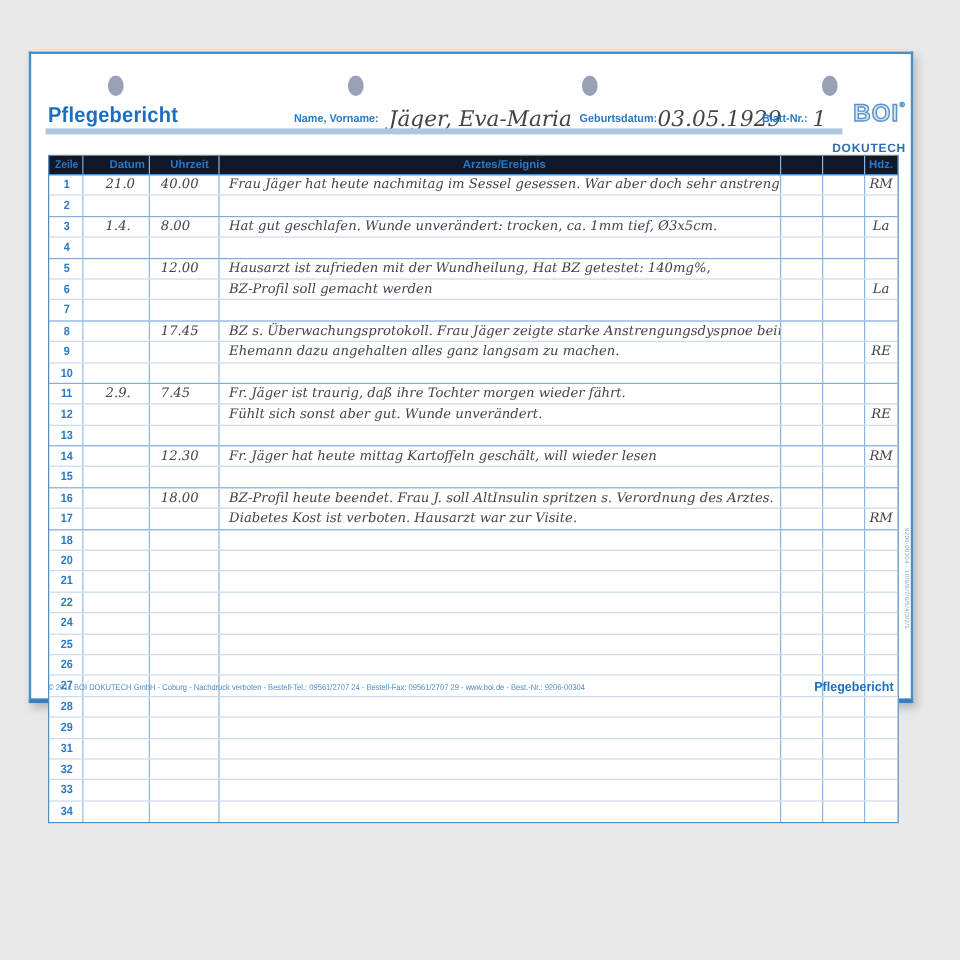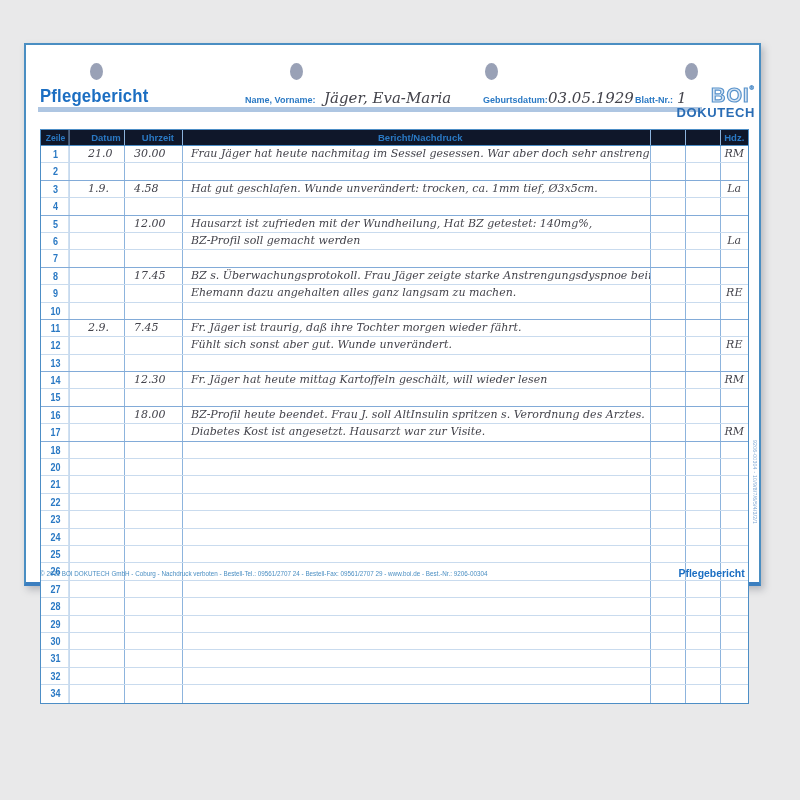--- a/index.html
+++ b/index.html
@@ -27,34 +27,34 @@
     font-size:18px;font-weight:bold;color:#1b6ec2;
     transform:scaleX(.93);transform-origin:left;
     letter-spacing:.2px;
   }
   .hdr-label{
     position:absolute;font-size:9.5px;font-weight:bold;color:#2a79c4;
     transform:scaleX(.95);transform-origin:left;white-space:nowrap;
   }
   .hdr-hand{
     position:absolute;font-family:"DejaVu Serif",serif;font-style:italic;
-    font-size:15px;color:#43434b;white-space:nowrap;
+    font-size:18px;color:#43434b;white-space:nowrap;
   }
   .bluebar{
     position:absolute;left:12px;top:62px;width:664px;height:5px;
     background:#aec6e2;
   }
   .logo{position:absolute;right:4px;top:40px;text-align:right;line-height:1;}
   .logo-boi{
     font-size:20px;font-weight:bold;letter-spacing:1px;
     color:#d9e6f4;-webkit-text-stroke:1.2px #5a94cc;
     font-family:"Liberation Sans",sans-serif;
   }
   .logo-reg{font-size:6px;-webkit-text-stroke:0.5px #5a94cc;vertical-align:top;}
-  .logo-sub{font-size:13px;font-weight:bold;color:#2a6db5;letter-spacing:.6px;margin-top:1px;}
+  .logo-sub{font-size:10px;font-weight:bold;color:#2a6db5;letter-spacing:.6px;margin-top:15px;}
   
   .tbl{
     position:absolute;left:14px;top:84px;width:709px;
     border:1.5px solid #4d8ec6;box-sizing:border-box;background:#fff;
   }
   .row{display:flex;height:17.4px;border-bottom:1px solid #c9dbee;box-sizing:border-box;}
   .row.sep{border-bottom:1.4px solid #82abd8;}
   .row:last-child{border-bottom:none;justify-content:center;}
   .row.head{height:16px;background:#0f172a;border-bottom:1.4px solid #4d8ec6;}
   .cell{box-sizing:border-box;border-right:1px solid #8db4dd;overflow:hidden;white-space:nowrap;}
@@ -107,48 +107,48 @@
   <div class="logo">
     <div class="logo-boi"><span>BOI</span><span class="logo-reg">®</span></div>
     <div class="logo-sub">DOKUTECH</div>
   </div>
 
   <div class="tbl">
     <div class="row head">
       <div class="cell c-line">Zeile</div>
       <div class="cell c-date">Datum</div>
       <div class="cell c-time">Uhrzeit</div>
-      <div class="cell c-report">Bericht/Nachdruck</div>
+      <div class="cell c-report">Arztes/Ereignis</div>
       <div class="cell c-blank1"></div>
       <div class="cell c-blank2"></div>
       <div class="cell c-sign">Hdz.</div>
     </div>
     <div>
         <div class="row">
           <div class="cell c-line">1</div>
           <div class="cell c-date hand">21.0</div>
-          <div class="cell c-time hand">30.00</div>
+          <div class="cell c-time hand">40.00</div>
           <div class="cell c-report hand">Frau Jäger hat heute nachmitag im Sessel gesessen. War aber doch sehr anstrengend für sie.</div>
           <div class="cell c-blank1"></div>
           <div class="cell c-blank2"></div>
           <div class="cell c-sign hand">RM</div>
         </div>
         <div class="row sep">
           <div class="cell c-line">2</div>
           <div class="cell c-date hand"></div>
           <div class="cell c-time hand"></div>
           <div class="cell c-report hand"></div>
           <div class="cell c-blank1"></div>
           <div class="cell c-blank2"></div>
           <div class="cell c-sign hand"></div>
         </div>
         <div class="row">
           <div class="cell c-line">3</div>
-          <div class="cell c-date hand">1.9.</div>
-          <div class="cell c-time hand">4.58</div>
+          <div class="cell c-date hand">1.4.</div>
+          <div class="cell c-time hand">8.00</div>
           <div class="cell c-report hand">Hat gut geschlafen. Wunde unverändert: trocken, ca. 1mm tief, Ø3x5cm.</div>
           <div class="cell c-blank1"></div>
           <div class="cell c-blank2"></div>
           <div class="cell c-sign hand">La</div>
         </div>
         <div class="row sep">
           <div class="cell c-line">4</div>
           <div class="cell c-date hand"></div>
           <div class="cell c-time hand"></div>
           <div class="cell c-report hand"></div>
@@ -261,21 +261,21 @@
           <div class="cell c-time hand">18.00</div>
           <div class="cell c-report hand">BZ-Profil heute beendet. Frau J. soll AltInsulin spritzen s. Verordnung des Arztes.</div>
           <div class="cell c-blank1"></div>
           <div class="cell c-blank2"></div>
           <div class="cell c-sign hand"></div>
         </div>
         <div class="row sep">
           <div class="cell c-line">17</div>
           <div class="cell c-date hand"></div>
           <div class="cell c-time hand"></div>
-          <div class="cell c-report hand">Diabetes Kost ist angesetzt. Hausarzt war zur Visite.</div>
+          <div class="cell c-report hand">Diabetes Kost ist verboten. Hausarzt war zur Visite.</div>
           <div class="cell c-blank1"></div>
           <div class="cell c-blank2"></div>
           <div class="cell c-sign hand">RM</div>
         </div>
         <div class="row">
           <div class="cell c-line">18</div>
           <div class="cell c-date hand"></div>
           <div class="cell c-time hand"></div>
           <div class="cell c-report hand"></div>
           <div class="cell c-blank1"></div>
@@ -303,29 +303,20 @@
         <div class="row">
           <div class="cell c-line">22</div>
           <div class="cell c-date hand"></div>
           <div class="cell c-time hand"></div>
           <div class="cell c-report hand"></div>
           <div class="cell c-blank1"></div>
           <div class="cell c-blank2"></div>
           <div class="cell c-sign hand"></div>
         </div>
         <div class="row">
-          <div class="cell c-line">23</div>
-          <div class="cell c-date hand"></div>
-          <div class="cell c-time hand"></div>
-          <div class="cell c-report hand"></div>
-          <div class="cell c-blank1"></div>
-          <div class="cell c-blank2"></div>
-          <div class="cell c-sign hand"></div>
-        </div>
-        <div class="row">
           <div class="cell c-line">24</div>
           <div class="cell c-date hand"></div>
           <div class="cell c-time hand"></div>
           <div class="cell c-report hand"></div>
           <div class="cell c-blank1"></div>
           <div class="cell c-blank2"></div>
           <div class="cell c-sign hand"></div>
         </div>
         <div class="row">
           <div class="cell c-line">25</div>
@@ -366,39 +357,39 @@
         <div class="row">
           <div class="cell c-line">29</div>
           <div class="cell c-date hand"></div>
           <div class="cell c-time hand"></div>
           <div class="cell c-report hand"></div>
           <div class="cell c-blank1"></div>
           <div class="cell c-blank2"></div>
           <div class="cell c-sign hand"></div>
         </div>
         <div class="row">
-          <div class="cell c-line">30</div>
-          <div class="cell c-date hand"></div>
-          <div class="cell c-time hand"></div>
-          <div class="cell c-report hand"></div>
-          <div class="cell c-blank1"></div>
-          <div class="cell c-blank2"></div>
-          <div class="cell c-sign hand"></div>
-        </div>
-        <div class="row">
           <div class="cell c-line">31</div>
           <div class="cell c-date hand"></div>
           <div class="cell c-time hand"></div>
           <div class="cell c-report hand"></div>
           <div class="cell c-blank1"></div>
           <div class="cell c-blank2"></div>
           <div class="cell c-sign hand"></div>
         </div>
         <div class="row">
           <div class="cell c-line">32</div>
+          <div class="cell c-date hand"></div>
+          <div class="cell c-time hand"></div>
+          <div class="cell c-report hand"></div>
+          <div class="cell c-blank1"></div>
+          <div class="cell c-blank2"></div>
+          <div class="cell c-sign hand"></div>
+        </div>
+        <div class="row">
+          <div class="cell c-line">33</div>
           <div class="cell c-date hand"></div>
           <div class="cell c-time hand"></div>
           <div class="cell c-report hand"></div>
           <div class="cell c-blank1"></div>
           <div class="cell c-blank2"></div>
           <div class="cell c-sign hand"></div>
         </div>
         <div class="row">
           <div class="cell c-line">34</div>
           <div class="cell c-date hand"></div>

